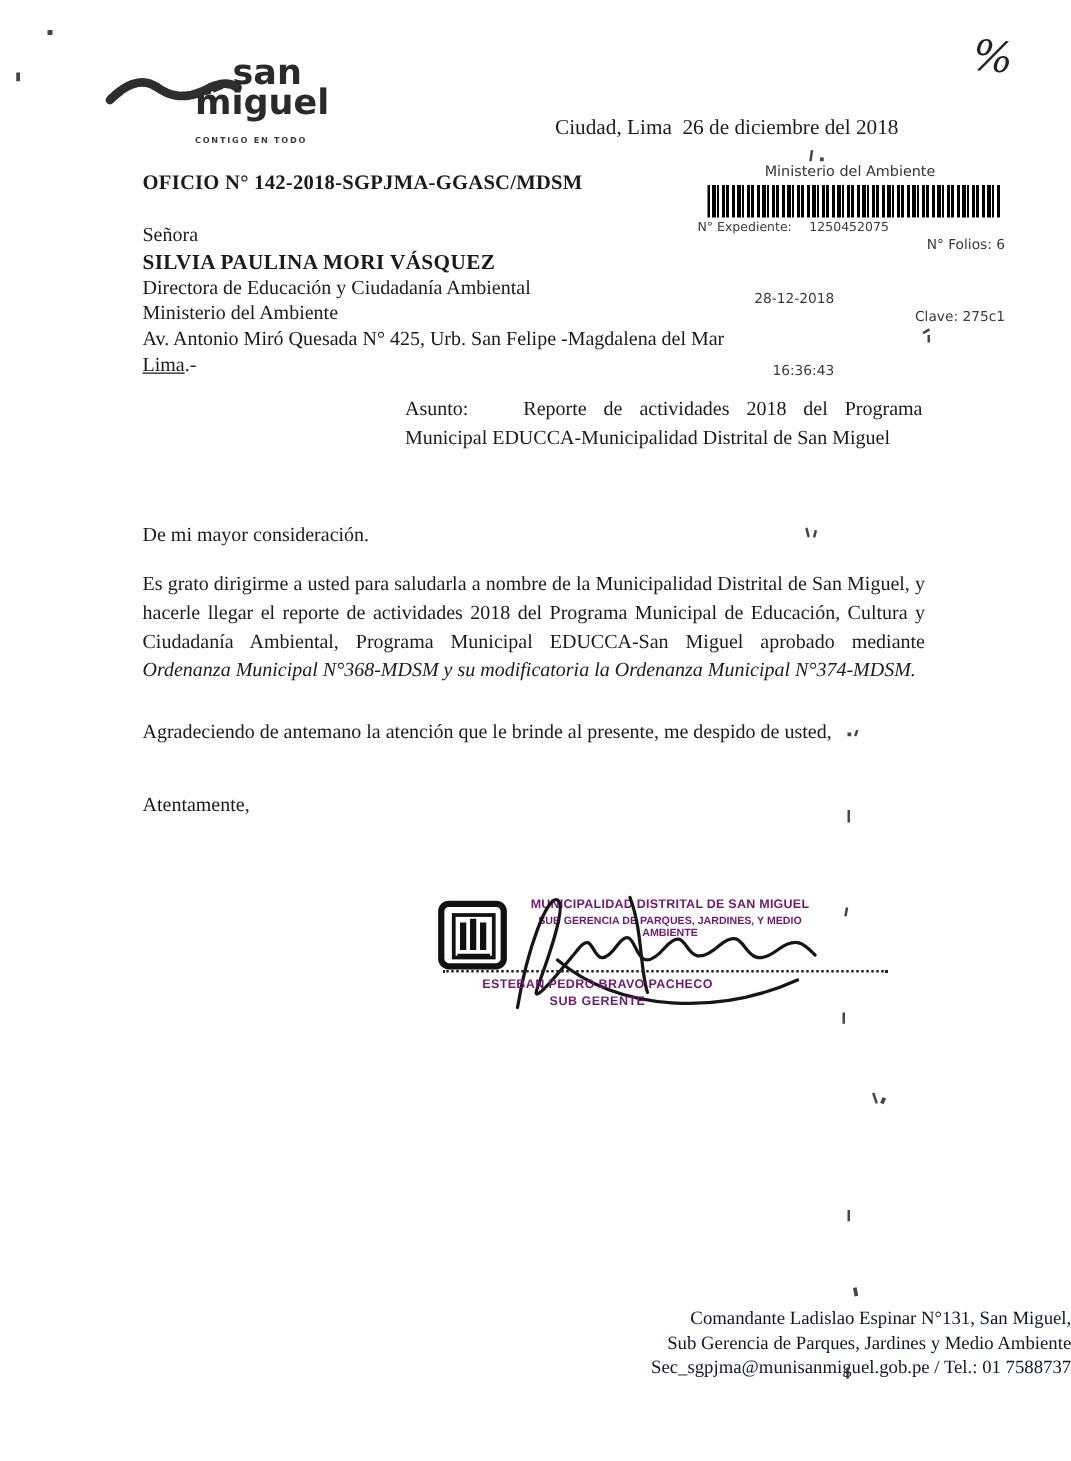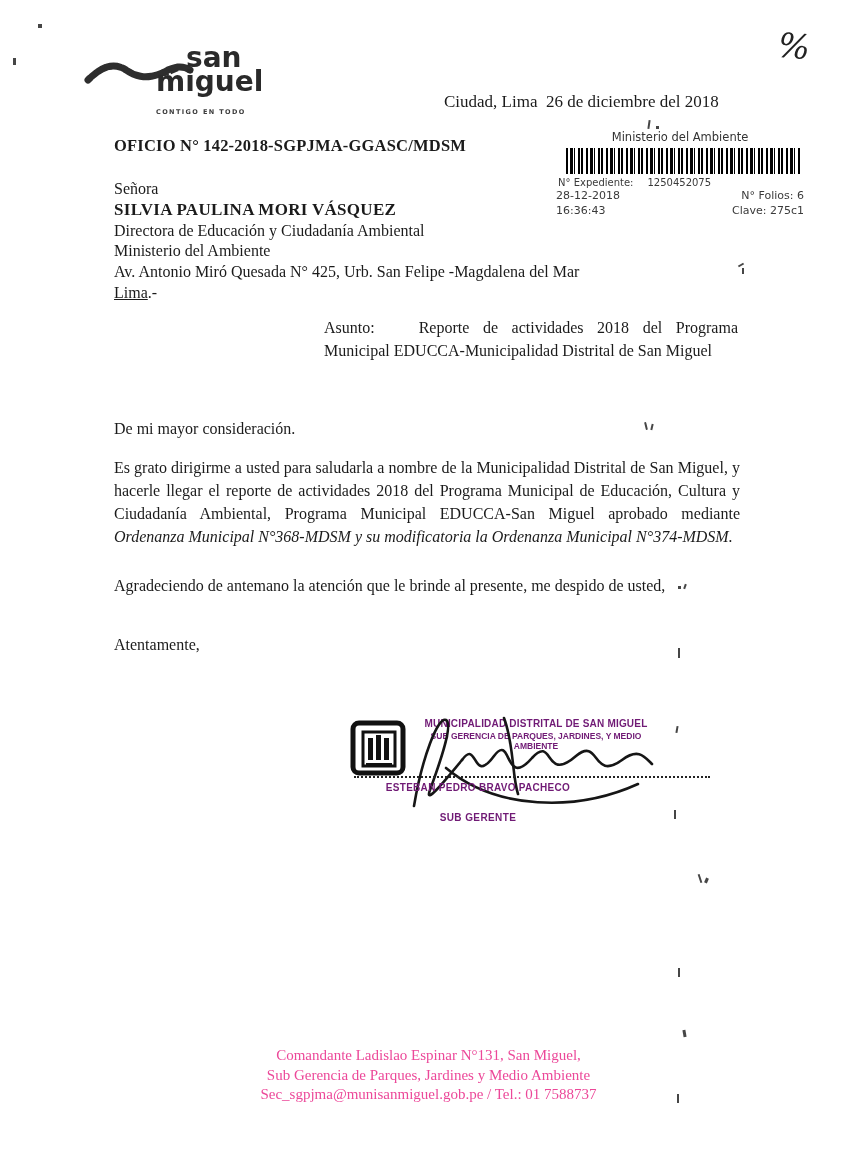--- a/index.html
+++ b/index.html
@@ -29,21 +29,21 @@
   .stamp-ministry{text-align:center;font-size:11.5px;margin-bottom:4px;color:#333;}
   .barcode{height:26px;margin:0 4px 3px 10px;
     background:repeating-linear-gradient(90deg,
       #000 0 2px, transparent 2px 4px,
       #000 4px 7px, transparent 7px 8px,
       #000 8px 9px, transparent 9px 12px,
       #000 12px 14px, transparent 14px 15px,
       #000 15px 17px, transparent 17px 20px);}
   .stamp-row1{font-size:10px;display:flex;gap:14px;justify-content:flex-start;padding-left:2px;}
   .stamp-cols{display:flex;font-size:11px;line-height:15px;}
-  .stamp-col-l{width:46%;text-align:left;}
+  .stamp-col-l{width:46%;text-align:right;margin-top:43px;}
   .stamp-col-r{width:54%;text-align:right;padding-left:6px;}
   
   .recipient{position:absolute;left:114px;top:179px;font-size:16px;line-height:20.8px;}
   .recipient .bold-name{font-weight:bold;font-size:17px;letter-spacing:0.3px;}
   .recipient .city{text-decoration:underline;}
   
   .asunto{position:absolute;left:324px;top:317px;width:414px;font-size:16px;
     line-height:22.5px;text-align:justify;}
   .asunto-gap{display:inline-block;width:44px;}
   
@@ -57,26 +57,26 @@
   .sig-area{position:absolute;left:348px;top:714px;width:370px;height:120px;
     font-family:"Liberation Sans", sans-serif;color:#701a75;}
   .crest{position:absolute;left:2px;top:6px;}
   .sig-org{position:absolute;left:66px;top:4px;width:244px;text-align:center;}
   .sig-org-1{font-size:10px;font-weight:bold;letter-spacing:0.2px;line-height:11px;}
   .sig-org-2{font-size:8.5px;font-weight:bold;line-height:10px;margin-top:2px;}
   .dotted-line{position:absolute;left:6px;top:62px;width:356px;
     border-bottom:2px dotted #222;}
   .sig-name{position:absolute;left:10px;top:68px;width:240px;text-align:center;
     font-size:10px;font-weight:bold;letter-spacing:0.3px;}
-  .sig-title{position:absolute;left:10px;top:98px;width:240px;text-align:center;
+  .sig-title{position:absolute;left:10px;top:82px;width:240px;text-align:center;
     font-size:10px;font-weight:bold;letter-spacing:0.4px;}
   .sig-script{position:absolute;left:38px;top:-16px;}
   
-  .footer{position:absolute;left:0;top:1046px;width:857px;text-align:center;
-    font-size:15px;line-height:19.5px;color:#ec4899;}
+  .footer{position:absolute;left:0;top:1046px;width:857px;text-align:right;
+    font-size:15px;line-height:19.5px;color:#0f172a;}
   
   .artifact{position:absolute;background:#262626;opacity:0.85;}
 </style>
 </head>
 <body>
 
 <div class="page">
 
   <div class="logo">
     <svg class="logo-wave" width="110" height="40" viewBox="0 0 110 40">

